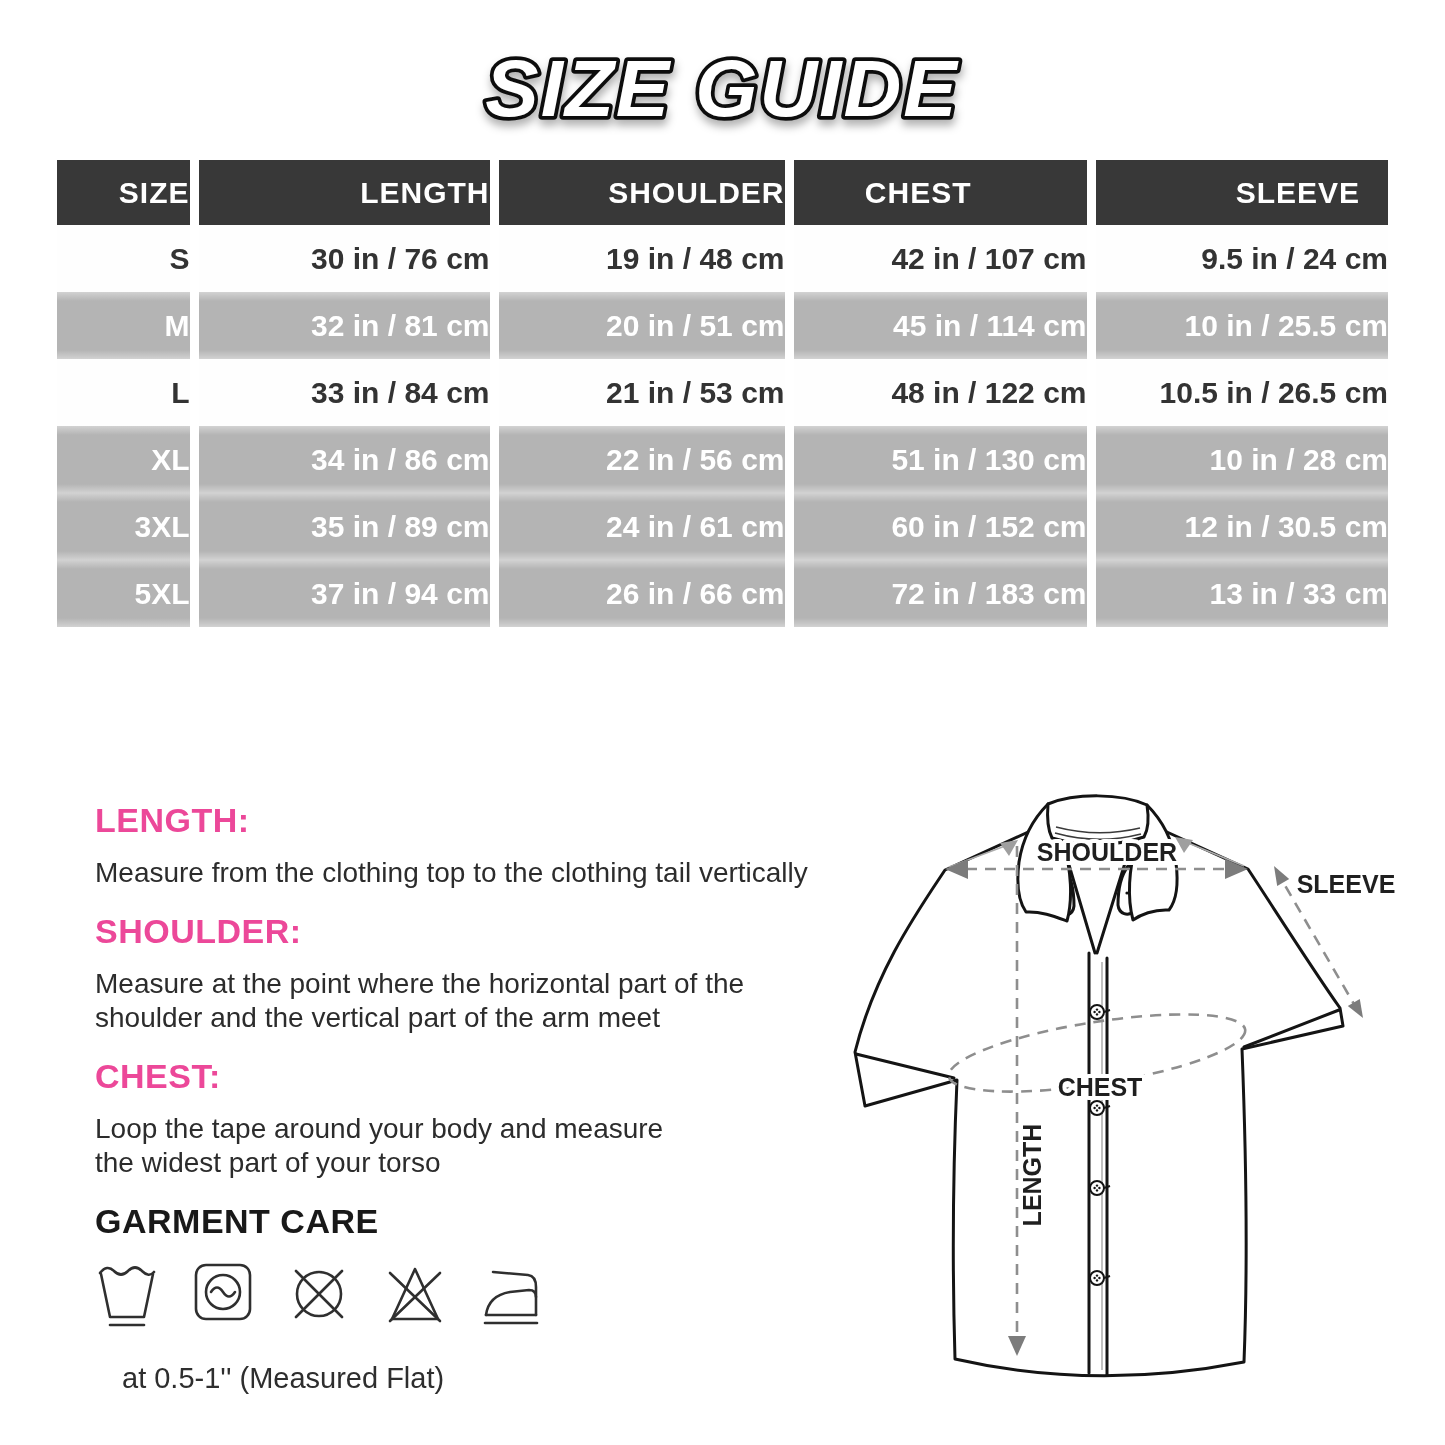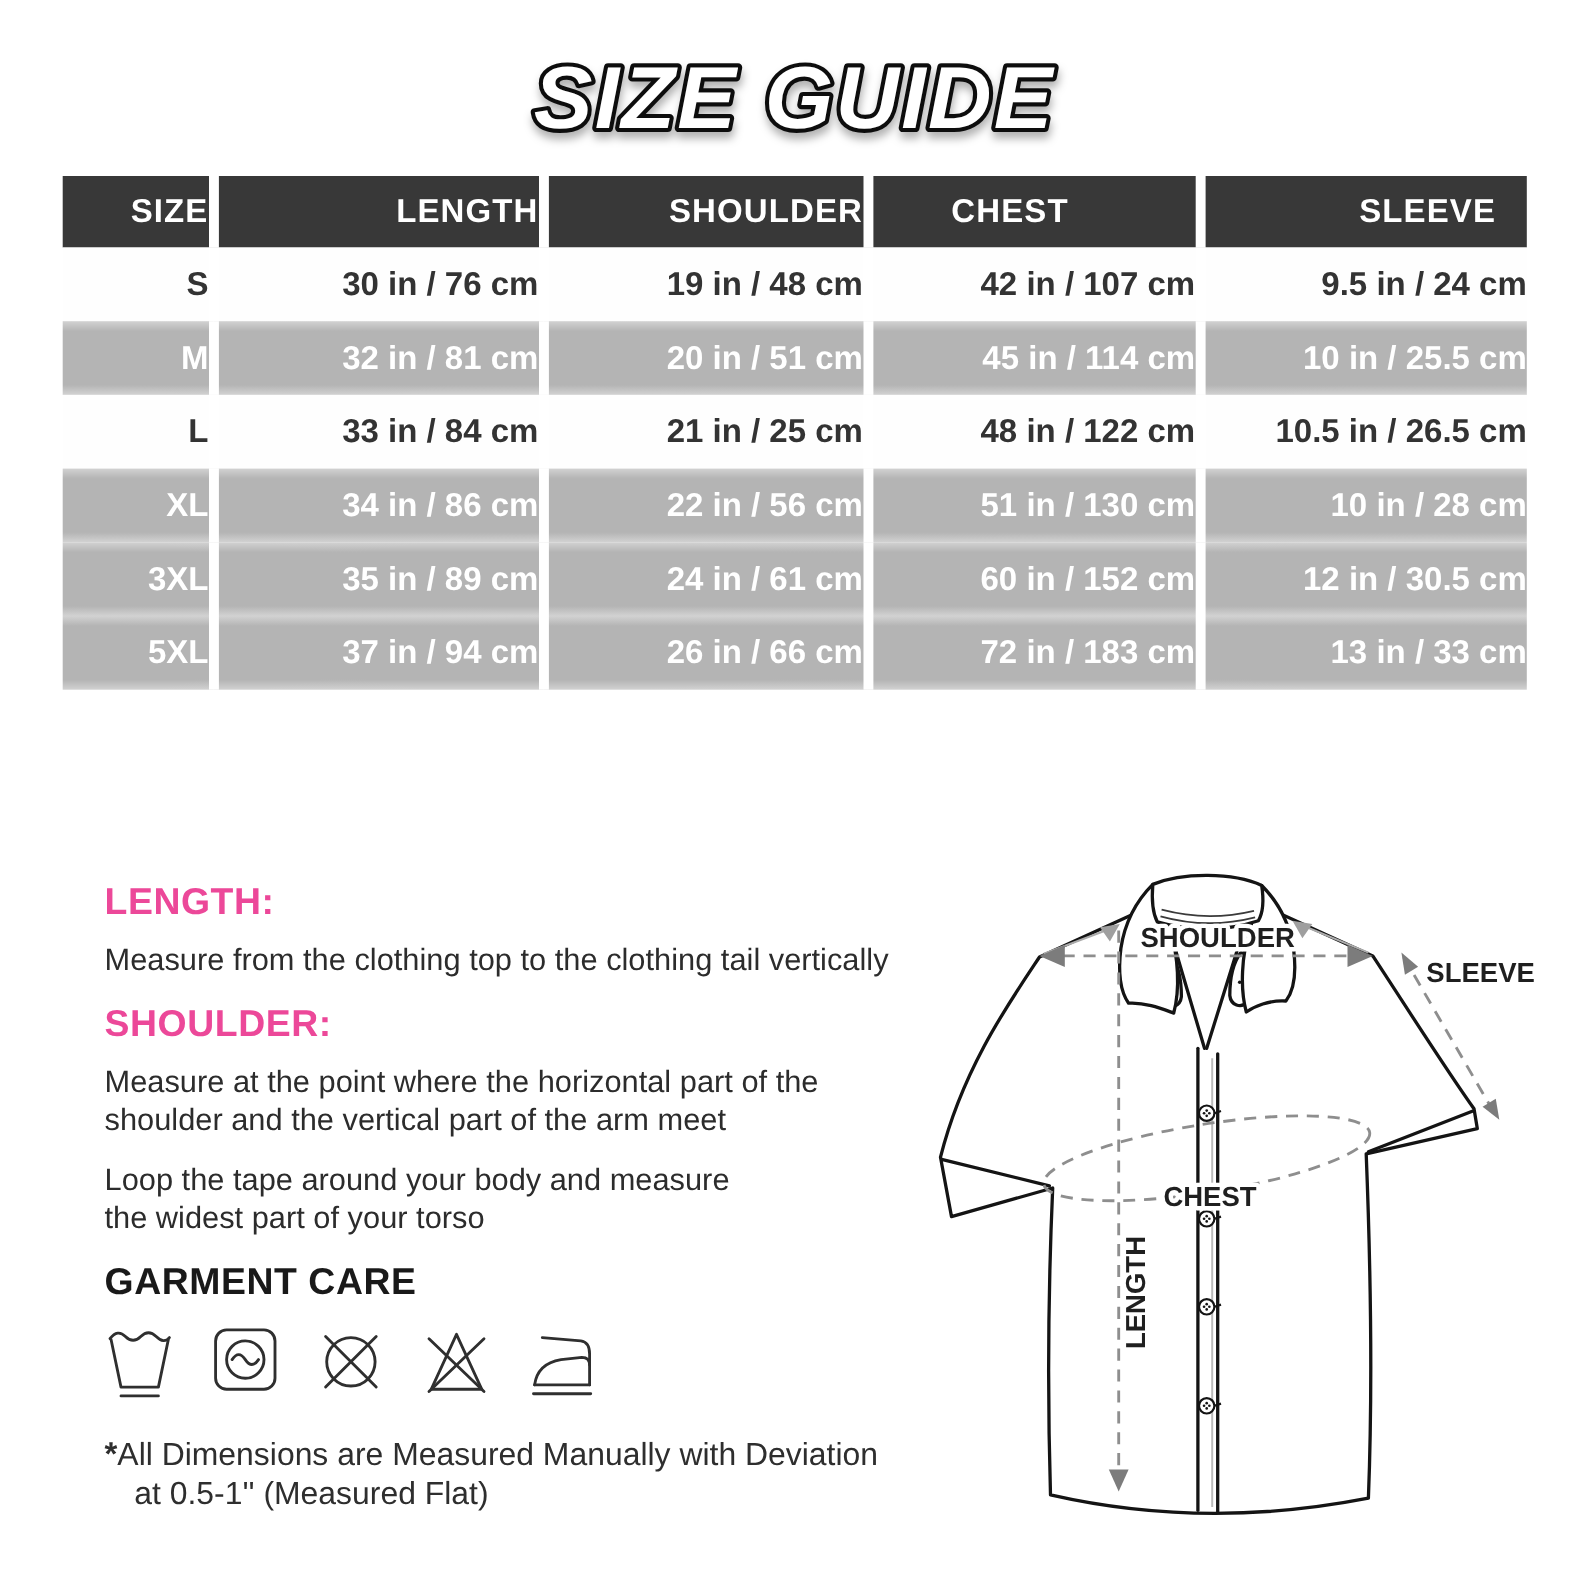--- a/index.html
+++ b/index.html
@@ -113,21 +113,21 @@
       <tr class="alt">
         <td>M</td>
         <td>32 in / 81 cm</td>
         <td>20 in / 51 cm</td>
         <td>45 in / 114 cm</td>
         <td>10 in / 25.5 cm</td>
       </tr>
       <tr>
         <td>L</td>
         <td>33 in / 84 cm</td>
-        <td>21 in / 25 cm</td>
+        <td>21 in / 53 cm</td>
         <td>48 in / 122 cm</td>
         <td>10.5 in / 26.5 cm</td>
       </tr>
       <tr class="alt">
         <td>XL</td>
         <td>34 in / 86 cm</td>
         <td>22 in / 56 cm</td>
         <td>51 in / 130 cm</td>
         <td>10 in / 28 cm</td>
       </tr>
@@ -147,20 +147,21 @@
       </tr>
     </tbody>
   </table>
 
   <div class="info">
     <h3 class="def-heading">LENGTH:</h3>
     <p class="def-body">Measure from the clothing top to the clothing tail vertically</p>
     <h3 class="def-heading">SHOULDER:</h3>
     <p class="def-body">Measure at the point where the horizontal part of the
 shoulder and the vertical part of the arm meet</p>
+    <h3 class="def-heading">CHEST:</h3>
     <p class="def-body">Loop the tape around your body and measure
 the widest part of your torso</p>
 
     <h3 class="care-heading">GARMENT CARE</h3>
 
     <div class="care-icons">
       <span>
         <svg width="64" height="76" viewBox="0 0 64 76">
           <path d="M5,16 Q12,7 19,14 Q26,21 33,14 Q40,7 47,14 Q54,21 59,15"></path>
           <path d="M6,17 L15,60 L49,60 L58,17"></path>
@@ -192,21 +193,20 @@
         <svg width="64" height="76" viewBox="0 0 64 76">
           <path d="M14,15 L49,18 Q57,19 57,30 L57,58"></path>
           <path d="M7,58 C9,43 19,37 31,35 L50,33 Q57,33 57,40"></path>
           <path d="M7,58 L57,58"></path>
           <path d="M6,66 L58,66"></path>
         </svg>
       </span>
     </div>
 
     <div class="footnote">
-      <div><span class="footnote-mark">*</span><span>All Dimensions are Measured Manually with Deviation</span></div>
       <div class="footnote-line2">at 0.5-1''  (Measured Flat)</div>
     </div>
   </div>
 
   <svg class="shirt-svg" width="600" height="655" viewBox="0 0 600 655">
     <defs>
       <g id="btn">
         <circle r="7" fill="#ffffff" stroke="#141414" stroke-width="2"></circle>
         <circle class="dot" cx="-2.4" cy="0" r="1.2"></circle>
         <circle class="dot" cx="2.4" cy="0" r="1.2"></circle>

